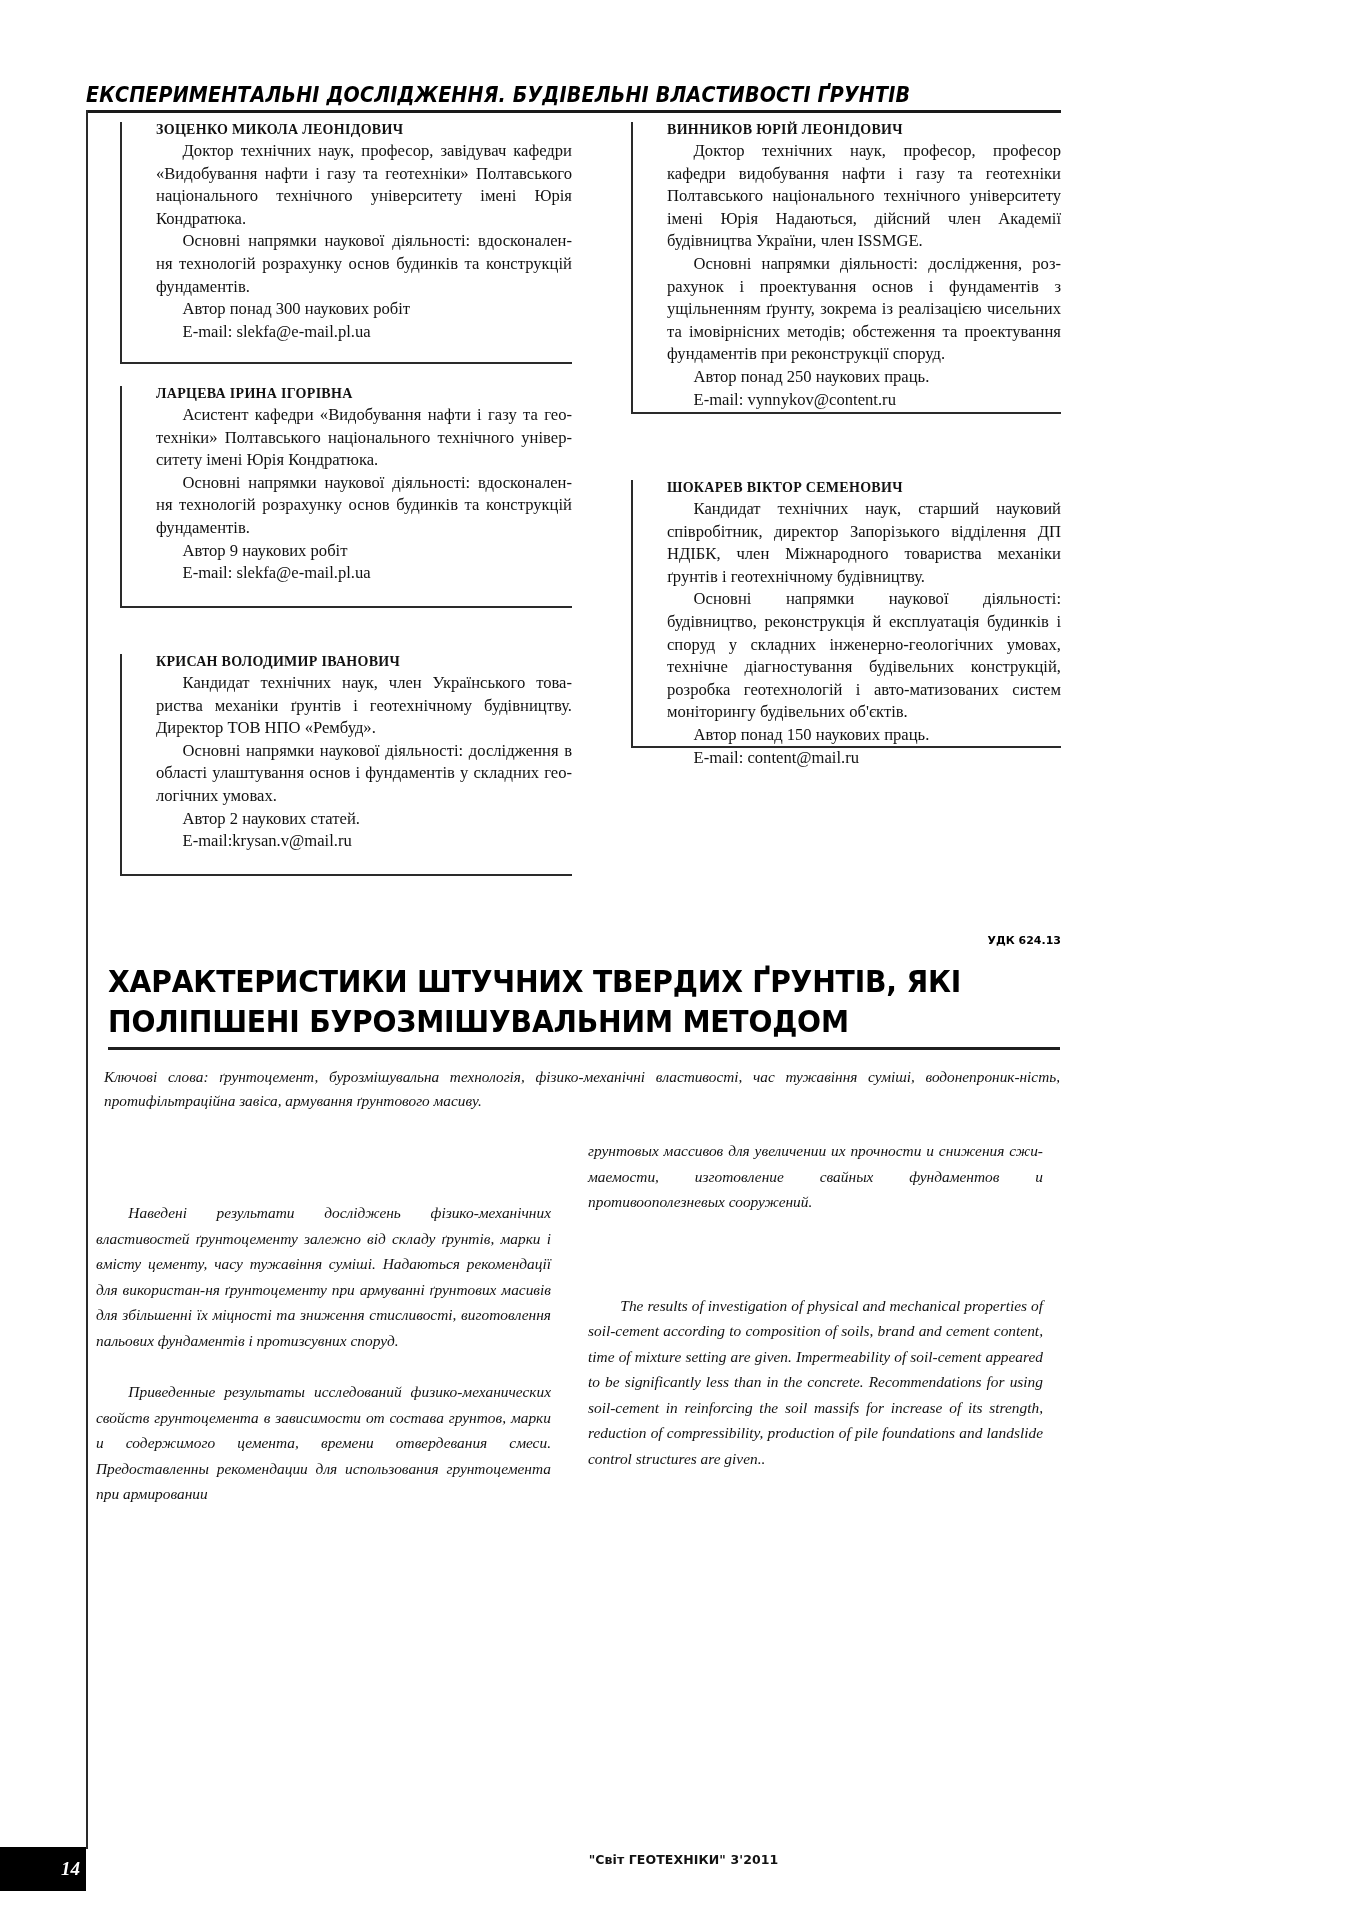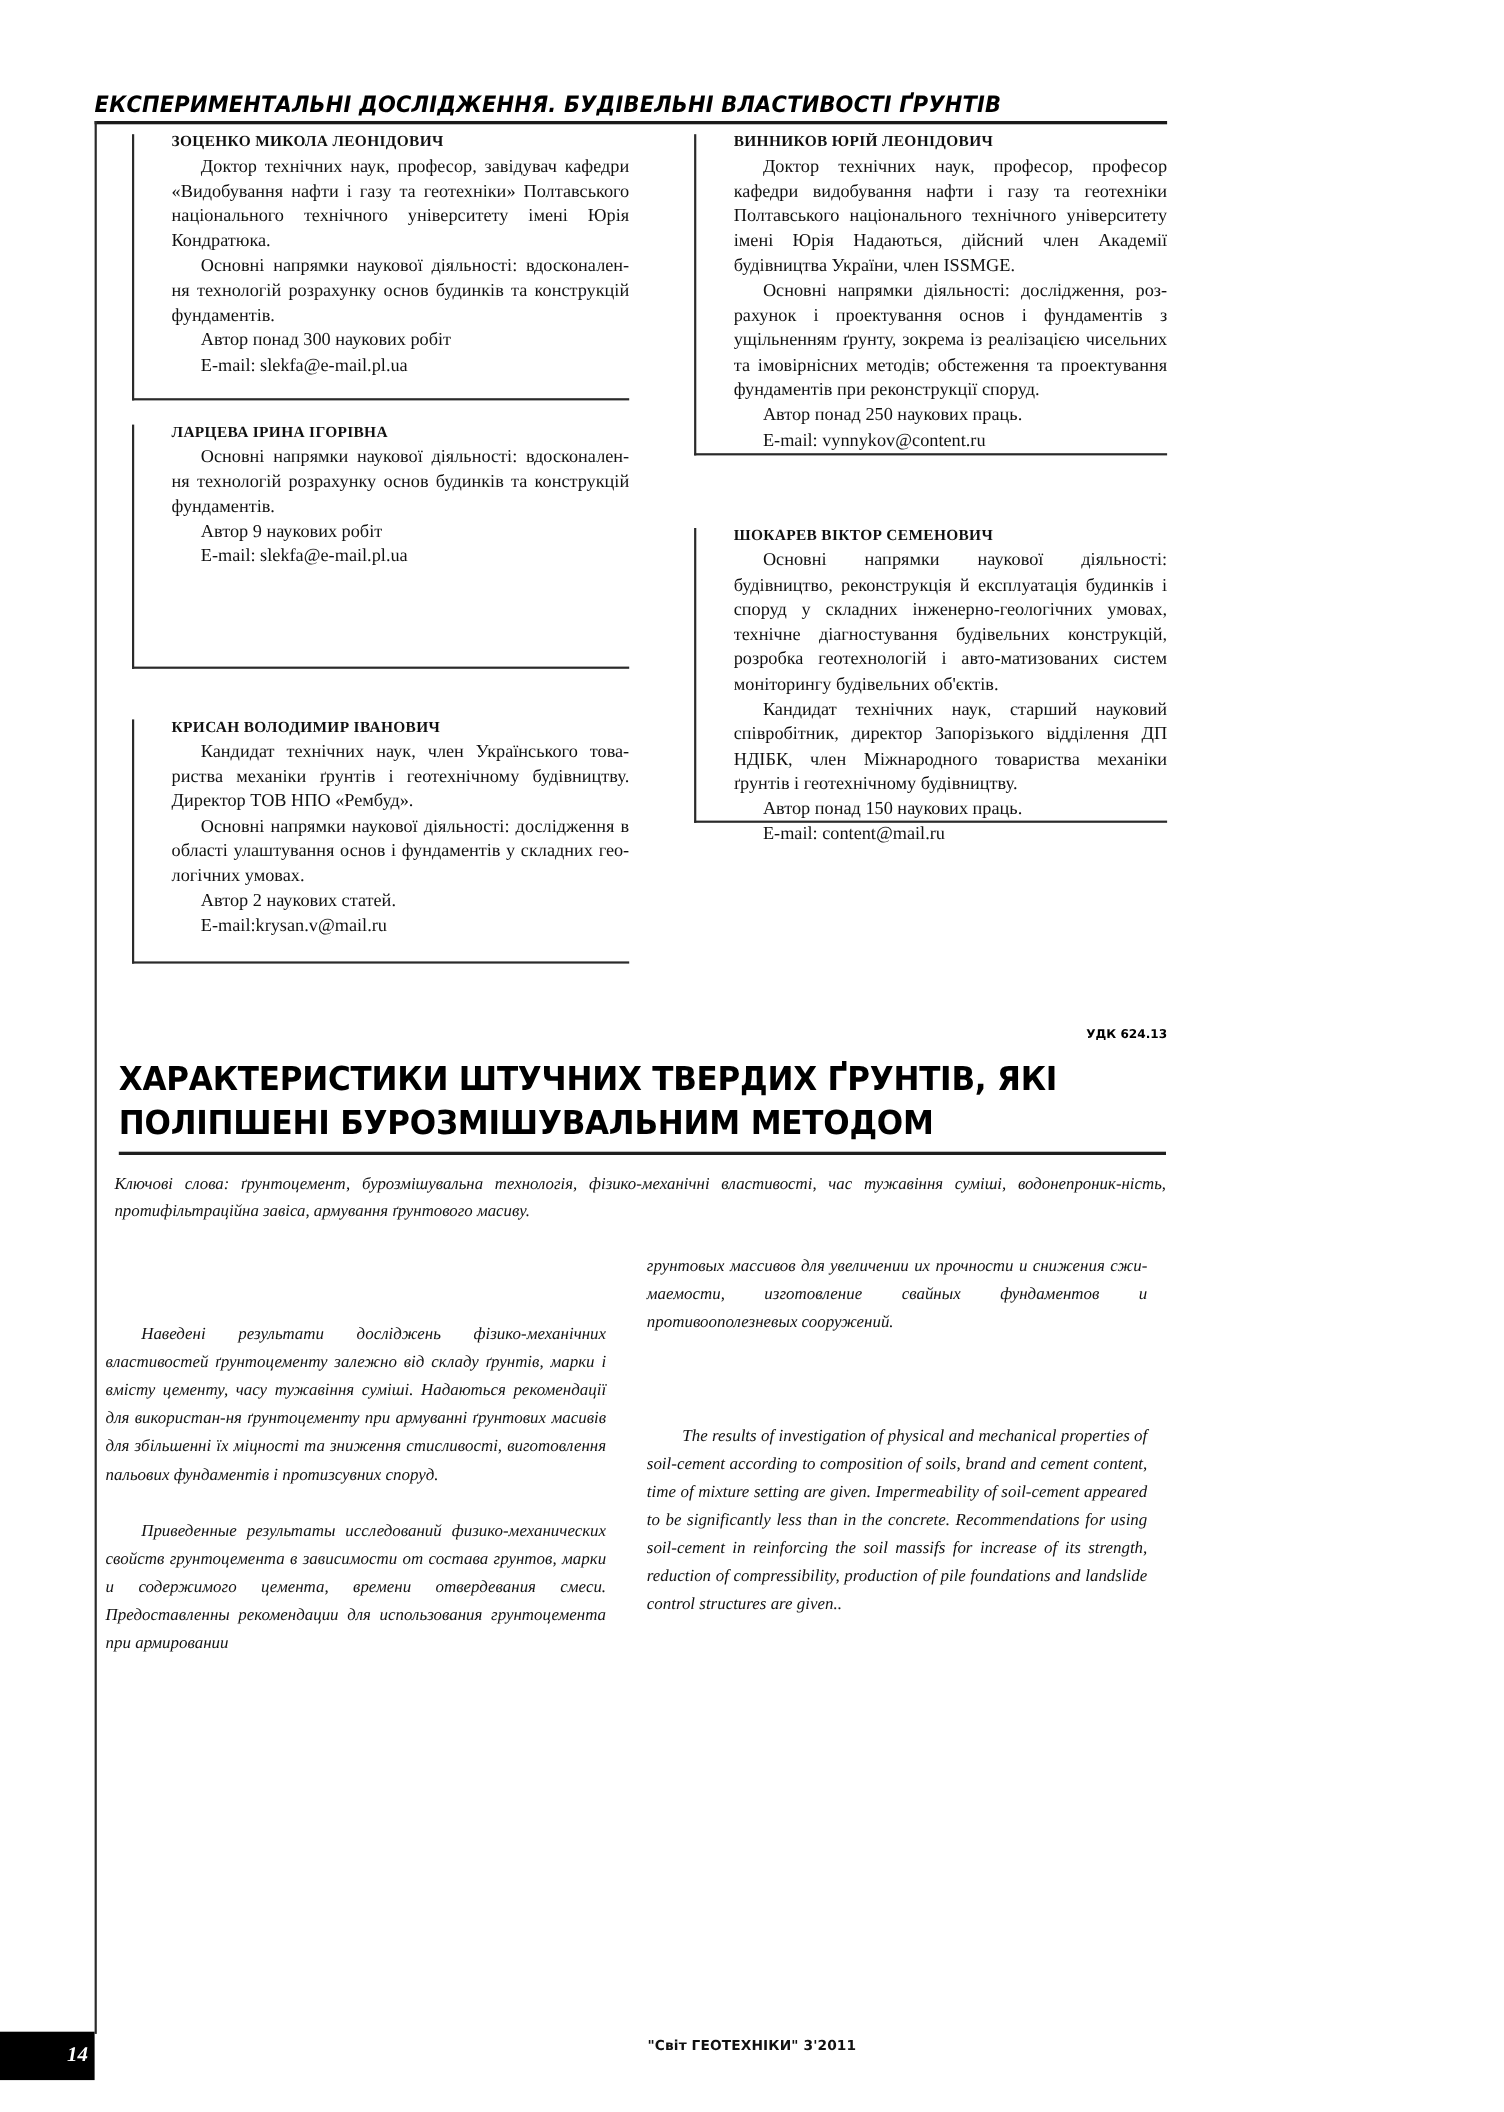--- a/index.html
+++ b/index.html
@@ -216,20 +216,21 @@
         <p class="bio-line">Автор понад 300 наукових робіт</p>
         <p class="bio-line">E-mail: slekfa@e-mail.pl.ua</p>
       </div>
     </div>
 
     <div class="bio" style="left:34px; top:268px; width:452px;">
       <div class="vrule" style="height:222px;"></div>
       <div class="hrule" style="top:220px; width:452px;"></div>
       <div class="bio-inner">
         <div class="bio-name">ЛАРЦЕВА ІРИНА ІГОРІВНА</div>
+        <p class="bio-p">Асистент кафедри «Видобування нафти і газу та гео-техніки» Полтавського національного технічного універ-ситету імені Юрія Кондратюка.</p>
         <p class="bio-p">Основні напрямки наукової діяльності: вдосконален-ня технологій розрахунку основ будинків та конструкцій фундаментів.</p>
         <p class="bio-line">Автор 9 наукових робіт</p>
         <p class="bio-line">E-mail: slekfa@e-mail.pl.ua</p>
       </div>
     </div>
 
     <div class="bio" style="left:34px; top:536px; width:452px;">
       <div class="vrule" style="height:222px;"></div>
       <div class="hrule" style="top:220px; width:452px;"></div>
       <div class="bio-inner">
@@ -251,22 +252,22 @@
         <p class="bio-line">Автор понад 250 наукових праць.</p>
         <p class="bio-line">E-mail:  vynnykov@content.ru</p>
       </div>
     </div>
 
     <div class="bio" style="left:545px; top:362px; width:430px;">
       <div class="vrule" style="height:268px;"></div>
       <div class="hrule" style="top:266px; width:430px;"></div>
       <div class="bio-inner">
         <div class="bio-name">ШОКАРЕВ ВІКТОР СЕМЕНОВИЧ</div>
+        <p class="bio-p">Кандидат технічних наук, старший науковий співробітник, директор Запорізького відділення ДП НДІБК, член Міжнародного товариства механіки ґрунтів і геотехнічному будівництву.</p>
         <p class="bio-p">Основні напрямки наукової діяльності: будівництво, реконструкція й експлуатація будинків і споруд у складних інженерно-геологічних умовах, технічне діагностування будівельних конструкцій, розробка геотехнологій і авто-матизованих систем моніторингу будівельних об'єктів.</p>
-        <p class="bio-p">Кандидат технічних наук, старший науковий співробітник, директор Запорізького відділення ДП НДІБК, член Міжнародного товариства механіки ґрунтів і геотехнічному будівництву.</p>
         <p class="bio-line">Автор понад 150 наукових праць.</p>
         <p class="bio-line">E-mail: content@mail.ru</p>
       </div>
     </div>
 
   </div>
 
   <div class="udc">УДК 624.13</div>
   <div class="article-title">ХАРАКТЕРИСТИКИ ШТУЧНИХ ТВЕРДИХ ҐРУНТІВ, ЯКІ ПОЛІПШЕНІ БУРОЗМІШУВАЛЬНИМ МЕТОДОМ</div>
   <div class="title-rule"></div>

